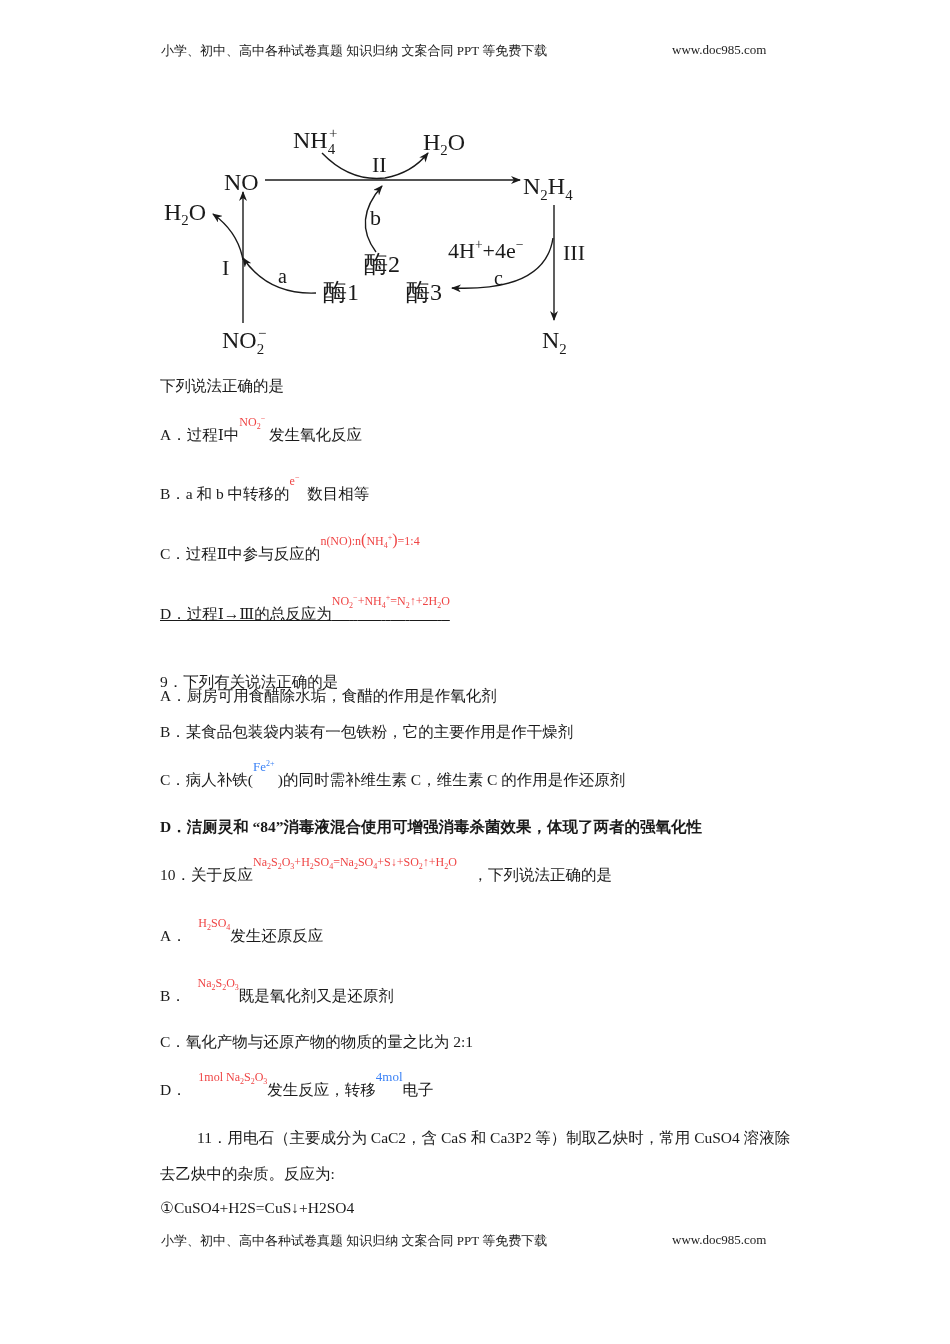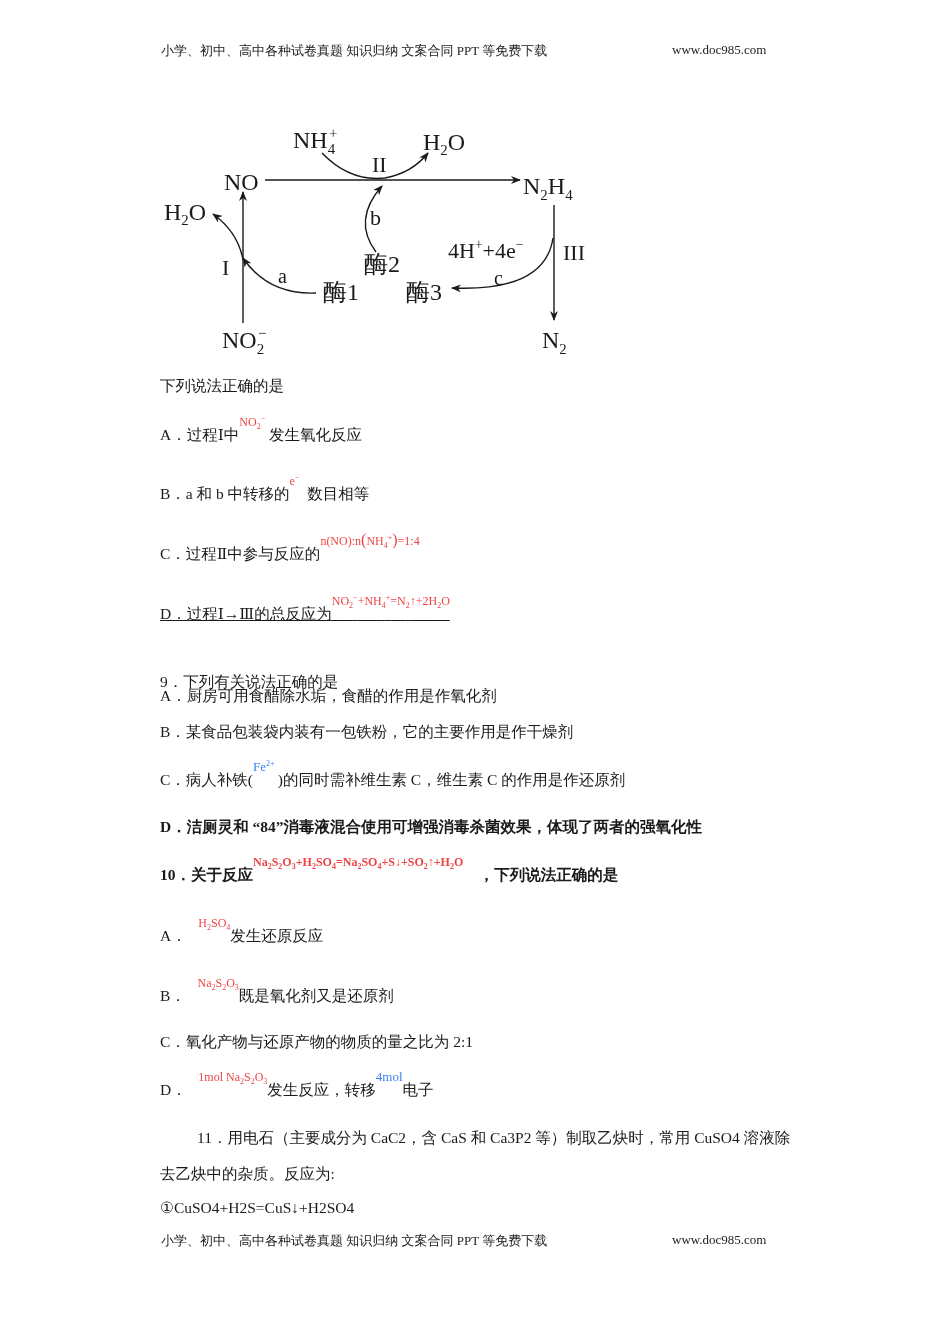--- a/index.html
+++ b/index.html
@@ -83,21 +83,21 @@
 </div>
 
 <div class="ln" style="top:652px;margin-top:20px;">9．下列有关说法正确的是</div>
 <div class="ln" style="top:686px;">A．厨房可用食醋除水垢，食醋的作用是作氧化剂</div>
 <div class="ln" style="top:722px;text-align:right;">B．某食品包装袋内装有一包铁粉，它的主要作用是作干燥剂</div>
 <div class="ln" style="top:770px;">
   <span>C．病人补铁(</span><span class="fm2">Fe<sup style="font-size:8px;">2+</sup>&nbsp;</span><span>)的同时需补维生素 C，维生素 C 的作用是作还原剂</span>
 </div>
 <div class="ln" style="top:817px;font-weight:bold;">D．洁厕灵和 “84”消毒液混合使用可增强消毒杀菌效果，体现了两者的强氧化性</div>
 
-<div class="ln" style="top:865px;font-weight:bold;">
+<div class="ln" style="top:865px;">
   <span>10．关于反应</span><span class="fm">Na<sub>2</sub>S<sub>2</sub>O<sub>3</sub>+H<sub>2</sub>SO<sub>4</sub>=Na<sub>2</sub>SO<sub>4</sub>+S↓+SO<sub>2</sub>↑+H<sub>2</sub>O</span>&nbsp;&nbsp;&nbsp;&nbsp;<span>，下列说法正确的是</span>
 </div>
 
 <div class="ln" style="top:926px;">
   <span>A．</span>&nbsp;&nbsp;&nbsp;<span class="fm">H<sub>2</sub>SO<sub>4</sub></span><span>发生还原反应</span>
 </div>
 
 <div class="ln" style="top:986px;">
   <span>B．</span>&nbsp;&nbsp;&nbsp;<span class="fm">Na<sub>2</sub>S<sub>2</sub>O<sub>3</sub></span><span>既是氧化剂又是还原剂</span>
 </div>

